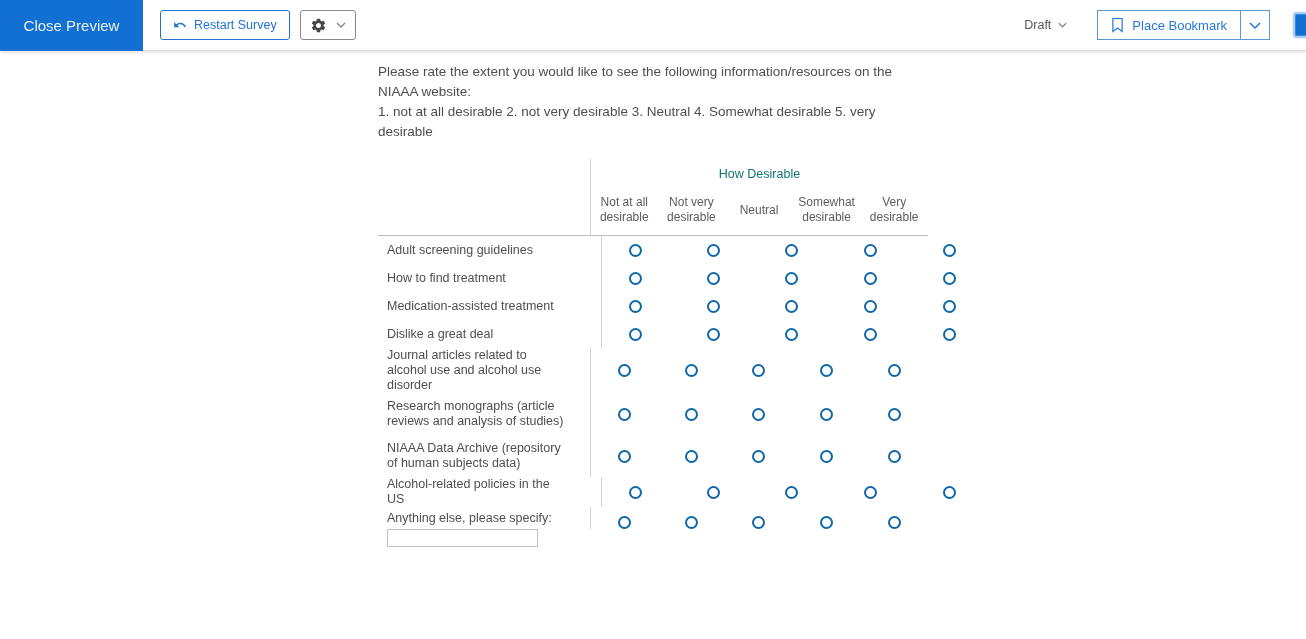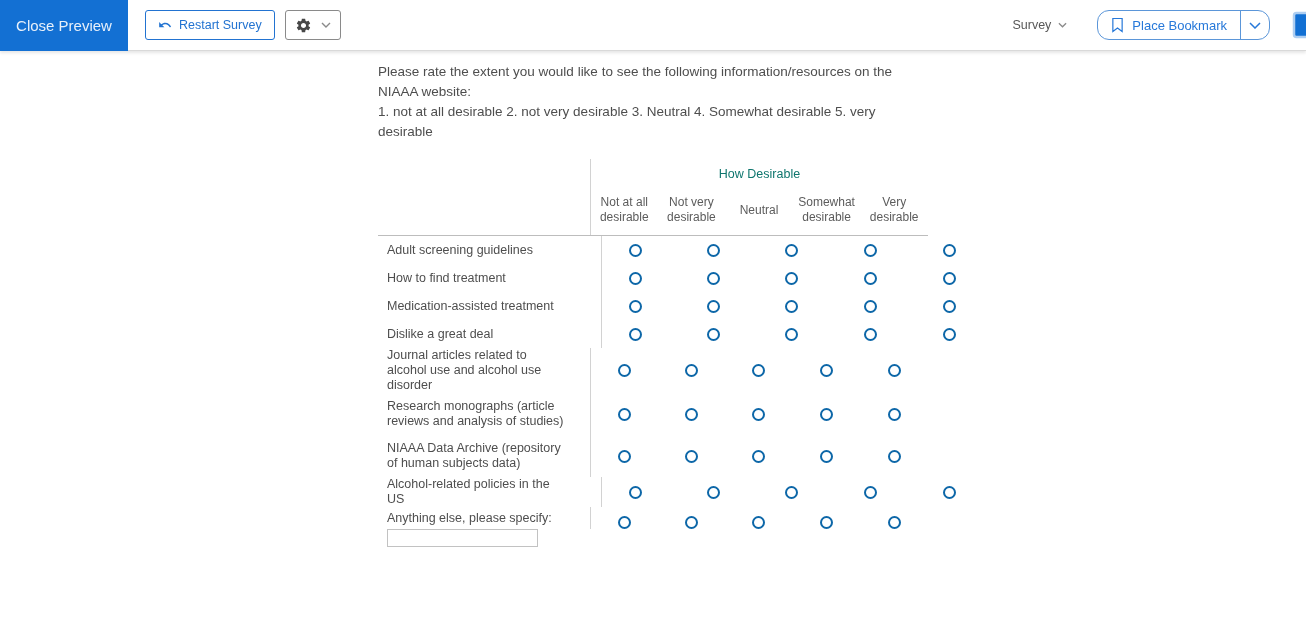--- a/index.html
+++ b/index.html
@@ -8,40 +8,40 @@
 
   
   .topbar {
     position: relative; height: 51px; background: #ffffff;
     display: flex; align-items: center;
     border-bottom: 1px solid #d9d9d9;
     box-shadow: 0 2px 3px rgba(0,0,0,0.10);
     z-index: 5;
   }
   .close-preview-btn {
-    width: 128px; height: 51px; background: #1370d3; color: #e8f0fa;
+    width: 143px; height: 51px; background: #1370d3; color: #e8f0fa;
     font-size: 15px; display: flex; align-items: center; justify-content: center;
     cursor: pointer; border: none; flex: 0 0 auto;
   }
   .restart-btn {
     margin-left: 17px; height: 30px; padding: 0 12px;
     border: 1px solid #2273d1; border-radius: 3px; background: #fff;
     color: #2273d1; font-size: 12.5px; display: flex; align-items: center; gap: 7px;
     cursor: pointer;
   }
   .gear-btn {
     margin-left: 10px; height: 30px; padding: 0 9px;
     border: 1px solid #8a8a8a; border-radius: 3px; background: #fff;
     display: flex; align-items: center; gap: 9px; cursor: pointer;
   }
   .right-group { margin-left: auto; display: flex; align-items: center; }
   .draft-group { display: flex; align-items: center; gap: 7px; color: #585858; font-size: 12.5px; cursor: pointer; }
   .bookmark-btn {
     margin-left: 30px; height: 30px; display: flex; align-items: stretch;
-    border: 1px solid #5b96d9; border-radius: 12px; background: #fff; color: #2678d9;
+    border: 1px solid #5b96d9; border-radius: 0; background: #fff; color: #2678d9;
     overflow: hidden; cursor: pointer;
   }
   .bookmark-main { display: flex; align-items: center; gap: 8px; padding: 0 13px; font-size: 13px; }
   .bookmark-caret { display: flex; align-items: center; justify-content: center;
     width: 29px; border-left: 1px solid #5b96d9; }
   .phone-icon-wrap { margin-left: 22px; margin-right: -6px; display: flex; align-items: center; cursor: pointer; }
 
   
   .content { position: absolute; left: 378px; top: 62px; width: 552px; }
   .question-text { width: 524px; font-size: 13.5px; line-height: 20px; color: #4e4e4e; }
@@ -100,21 +100,21 @@
     </span>
     <span class="icon">
       <svg width="10" height="6" viewBox="0 0 10 6">
           <polyline points="1,1 5,5 9,1" fill="none" stroke="#8a8a8a" stroke-width="1.4"></polyline>
         </svg>
     </span>
   </button>
 
   <div class="right-group">
     <div class="draft-group">
-      <span>Survey</span>
+      <span>Draft</span>
       <span class="icon">
         <svg width="9" height="6" viewBox="0 0 10 6">
             <polyline points="1,1 5,5 9,1" fill="none" stroke="#8a8a8a" stroke-width="1.4"></polyline>
           </svg>
       </span>
     </div>
 
     <div class="bookmark-btn">
       <div class="bookmark-main">
         <span class="icon">

